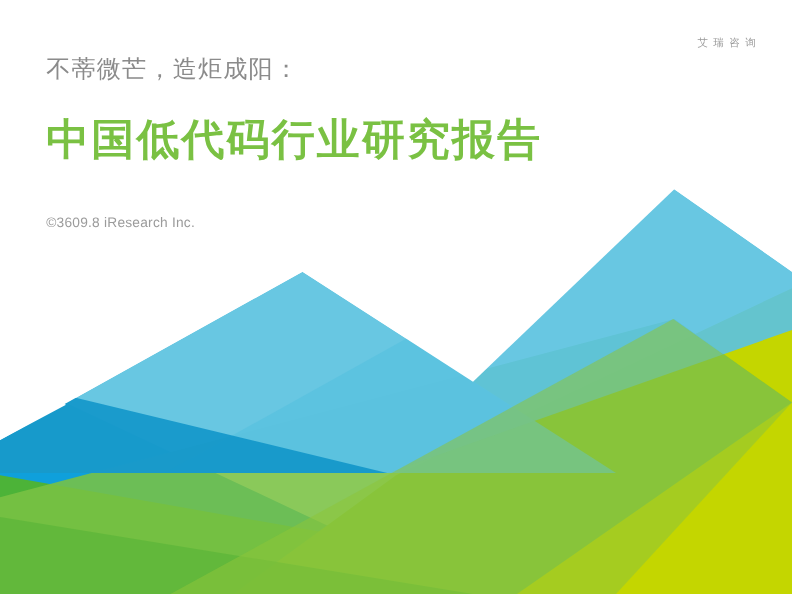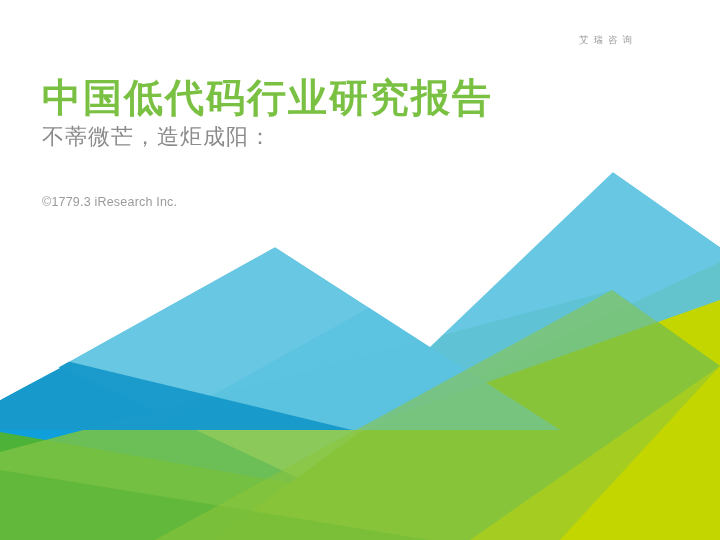--- a/index.html
+++ b/index.html
@@ -71,21 +71,21 @@
     z-index: 6;
   }
   #logo-mark {
     position: relative;
     width: 118px;
     height: 34px;
   }
   #logo-svg { display: block; }
   #logo-cn {
     margin-top: 3px;
-    text-align: left;
+    text-align: right;
     font-size: 9.5px;
     line-height: 14px;
     color: #9a9a9a;
     letter-spacing: 5px;
     padding-left: 5px;
     white-space: nowrap;
   }
 </style>
 </head>
 <body>
@@ -119,22 +119,22 @@
     <polygon points="613,172 720,247 720,130" fill="#ffffff"></polygon>
 
     <polygon points="275,247 430,347 613,172" fill="#ffffff"></polygon>
 
     <polygon points="0,0 720,0 720,130 613,172 275,247 0,400" fill="#ffffff"></polygon>
 
     <polygon points="0,400 0,338 60,368" fill="#ffffff"></polygon>
   </svg>
 
   <div id="text-block">
+    <div id="subtitle">不蒂微芒，造炬成阳：</div>
     <div id="main-title">中国低代码行业研究报告</div>
-    <div id="subtitle">不蒂微芒，造炬成阳：</div>
-    <div id="copyright">©1779.3 iResearch Inc.</div>
+    <div id="copyright">©3609.8 iResearch Inc.</div>
   </div>
 
   <div id="logo">
     <div id="logo-cn">艾瑞咨询</div>
   </div>
 
 </div>
 
 </body></html>

